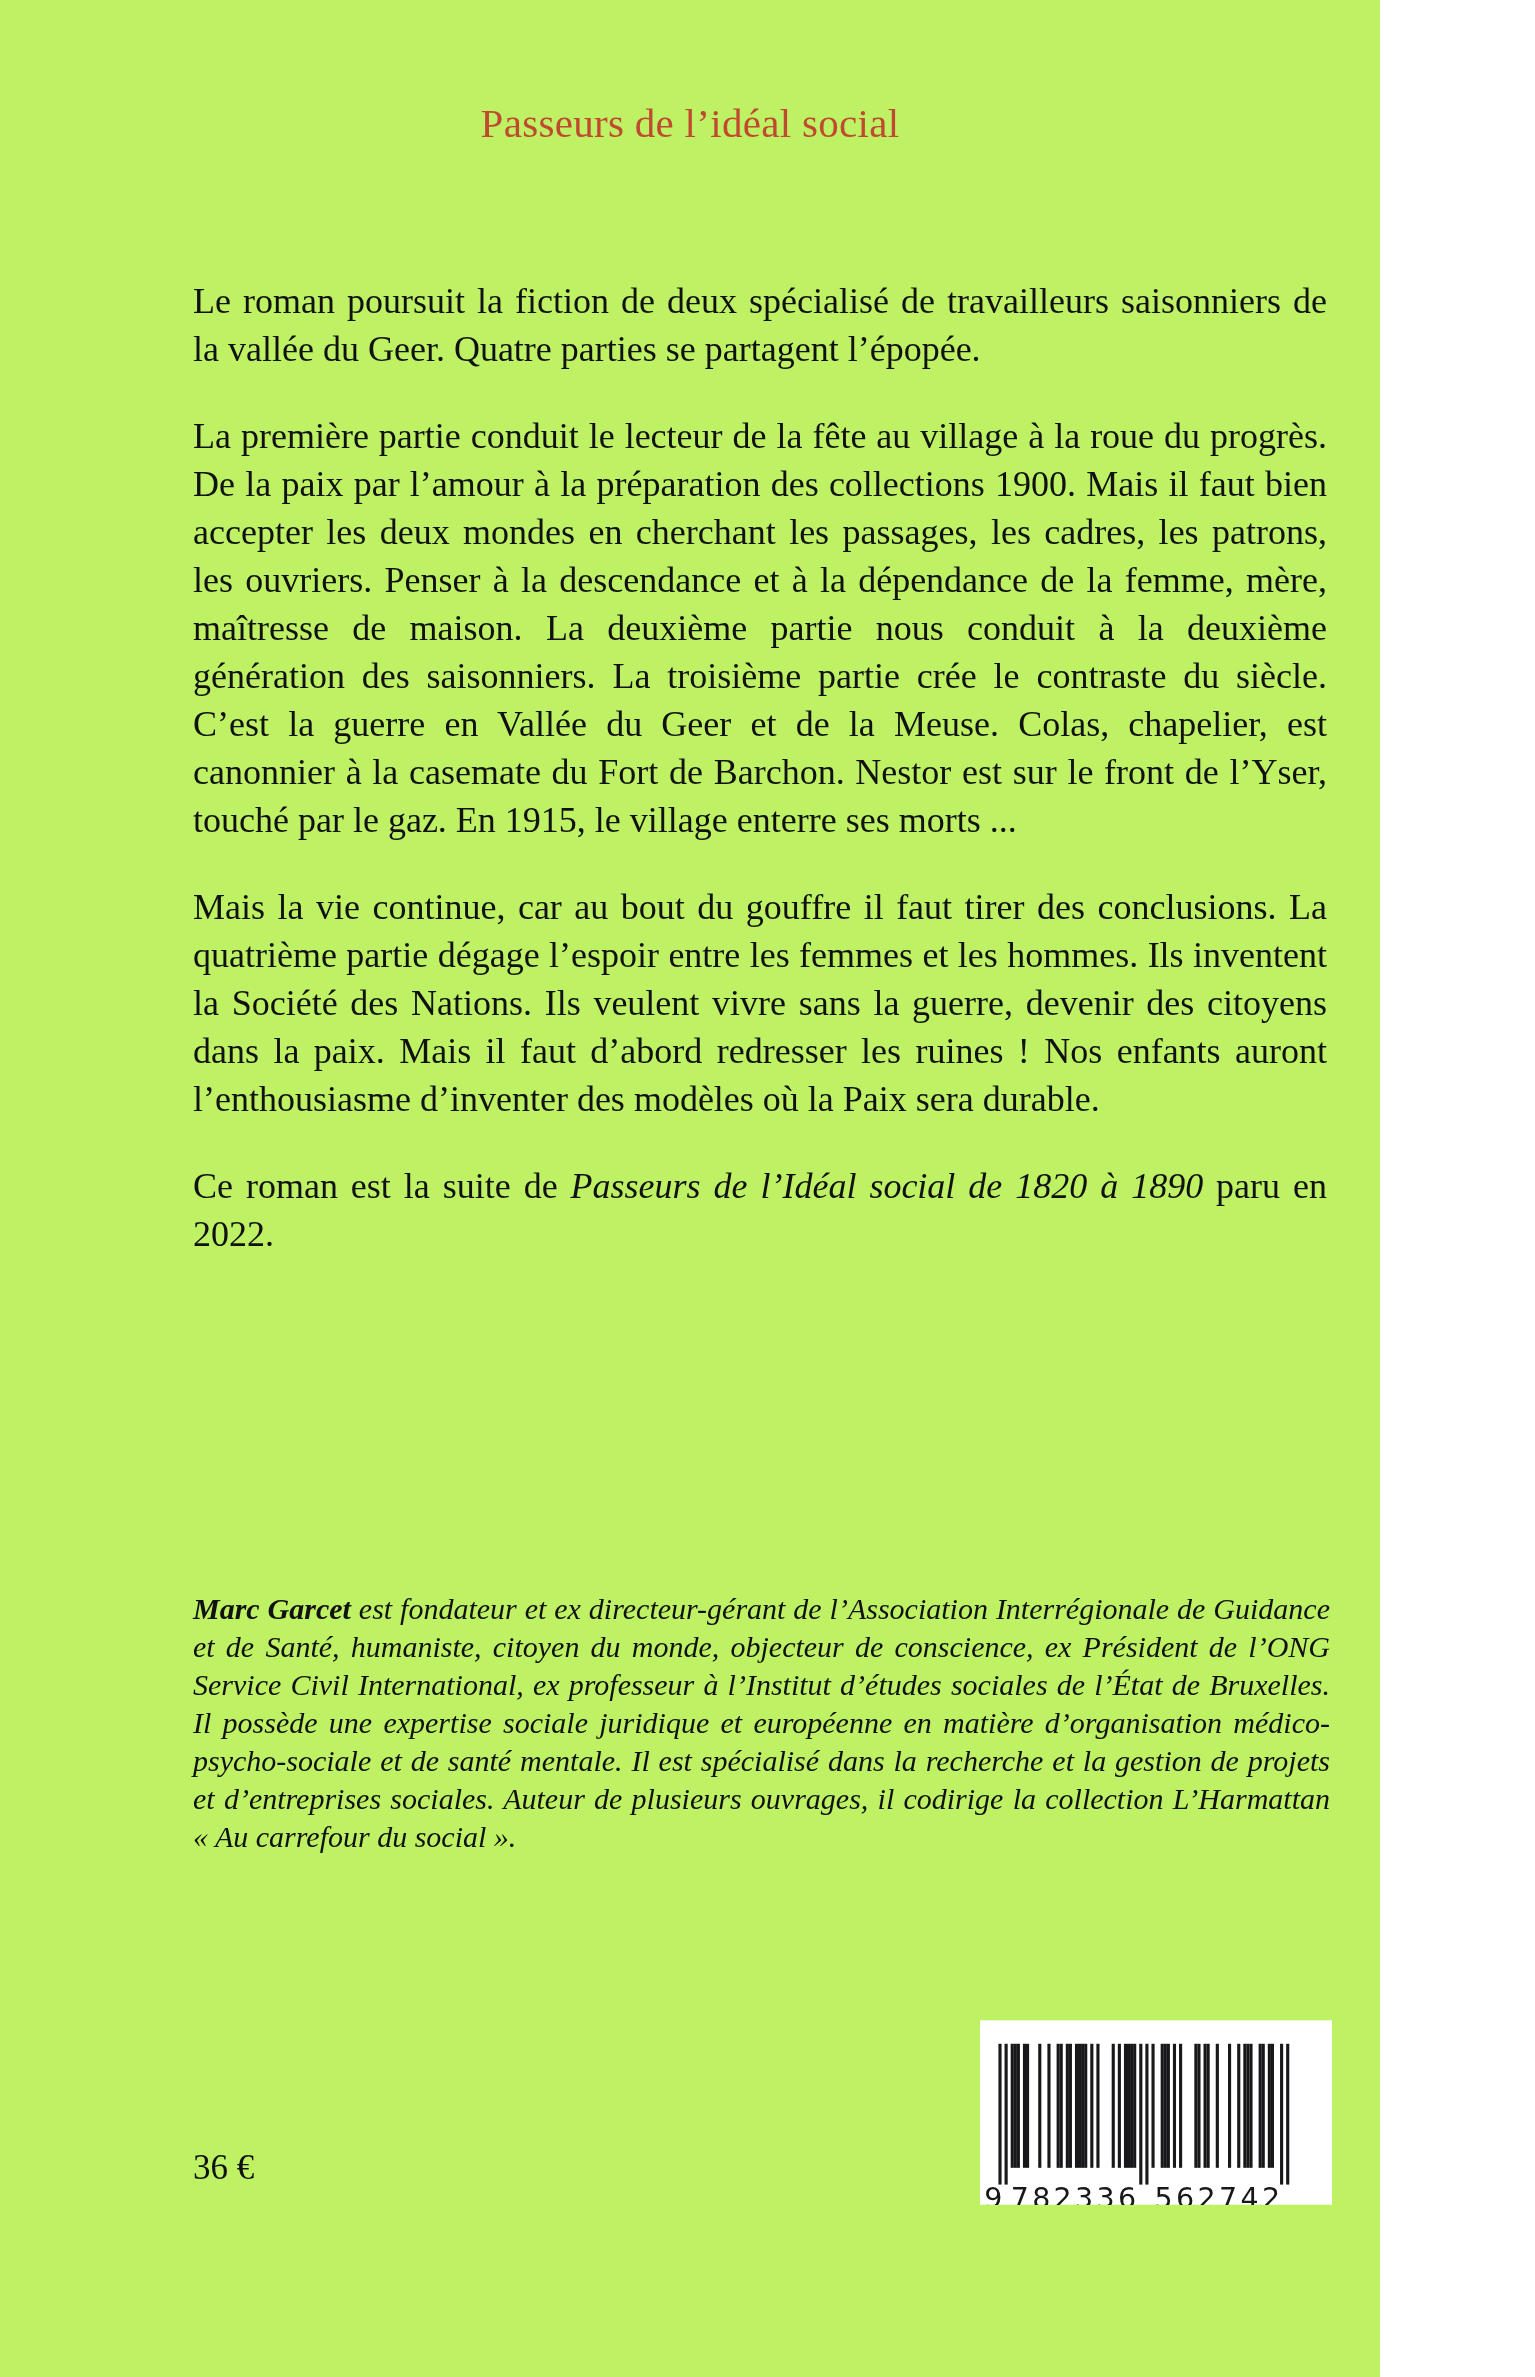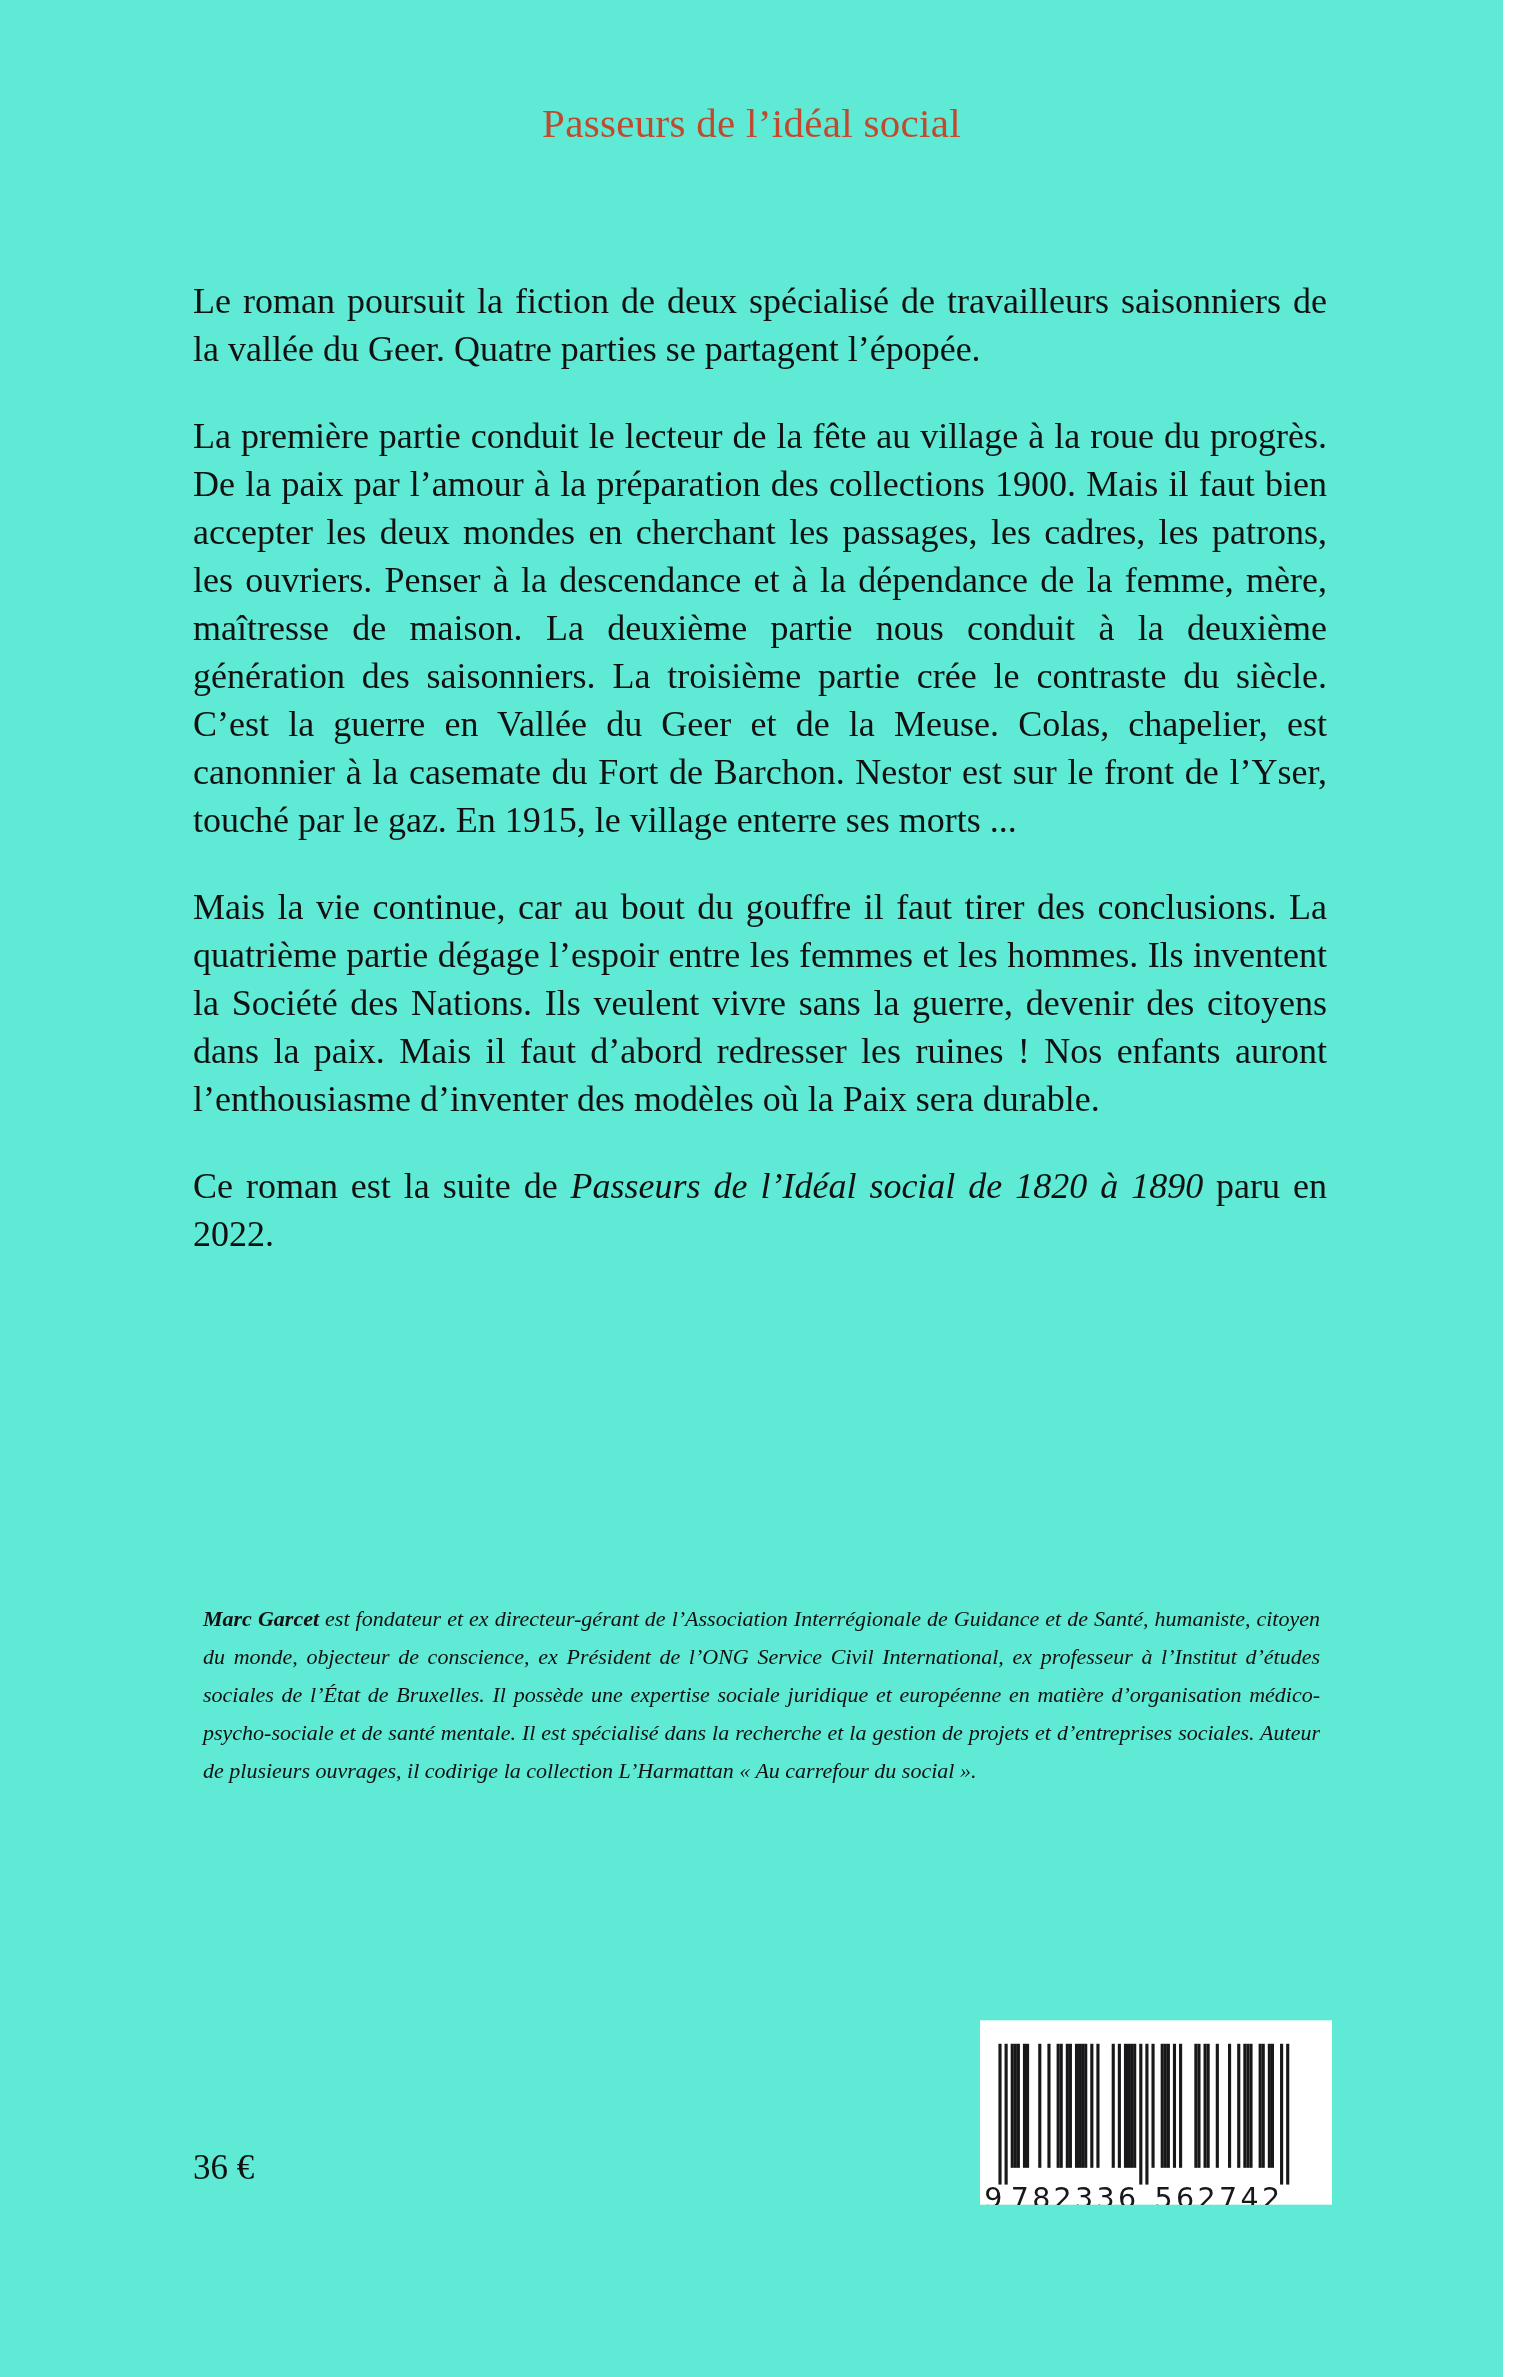--- a/index.html
+++ b/index.html
@@ -6,23 +6,23 @@
     margin: 0;
     padding: 0;
     background: #ffffff;
   }
   body {
     font-family: "Liberation Serif", "DejaVu Serif", serif;
     color: #111111;
   }
   .page {
     position: relative;
-    width: 1503px;
+    width: 1380px;
     height: 2377px;
-    background: #5eead4;
+    background: #bef264;
     box-sizing: border-box;
     overflow: hidden;
   }
 
   
   .book-title {
     position: absolute;
     left: 0;
     right: 0;
     top: 99px;
@@ -61,22 +61,22 @@
   }
 
   
   .bio {
     position: absolute;
     left: 193px;
     top: 1590px;
     width: 1137px;
   }
   .bio p {
-    margin: 10px;
-    font-size: 22px;
+    margin: 0;
+    font-size: 30px;
     line-height: 38px;
     font-style: italic;
     text-align: justify;
     text-justify: inter-word;
     text-align-last: left;
   }
   .bio .author-name {
     font-weight: bold;
     font-style: italic;
   }

